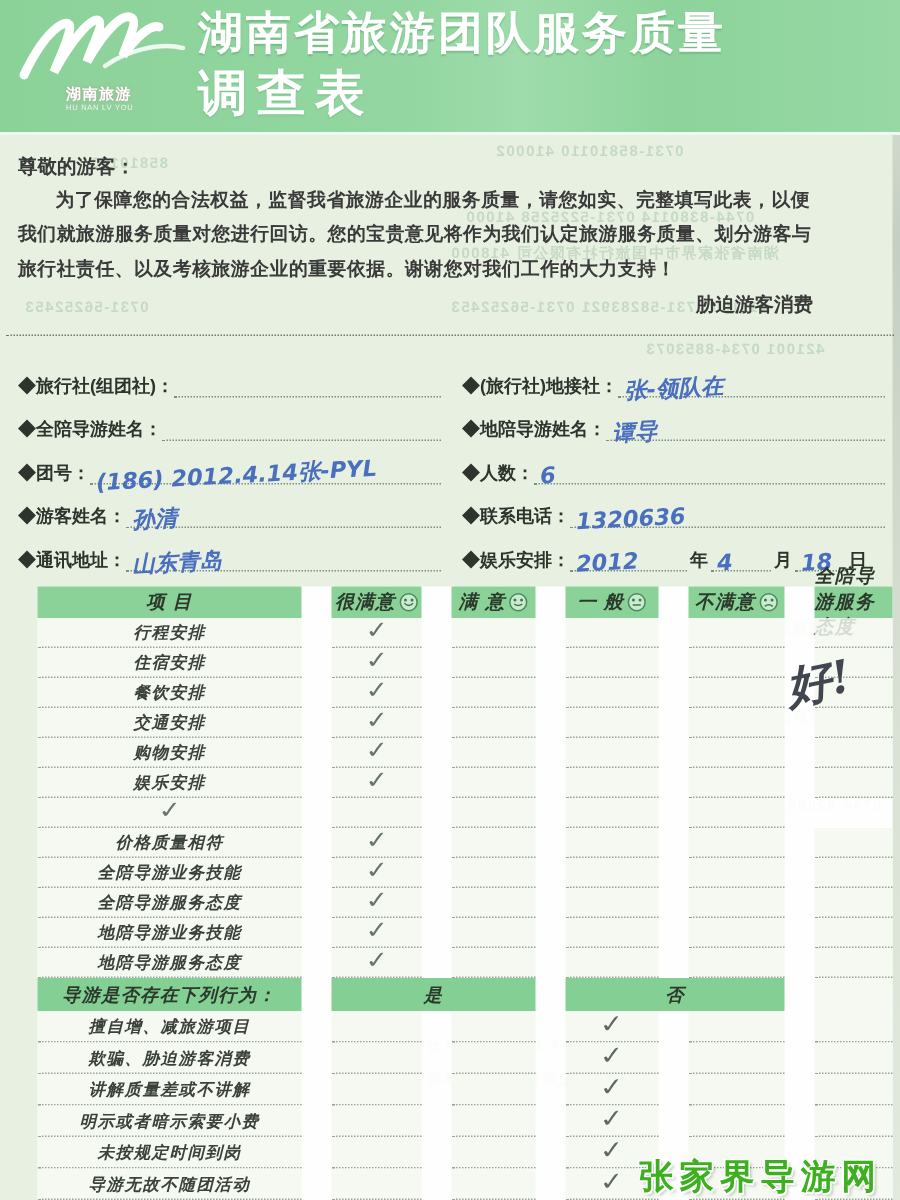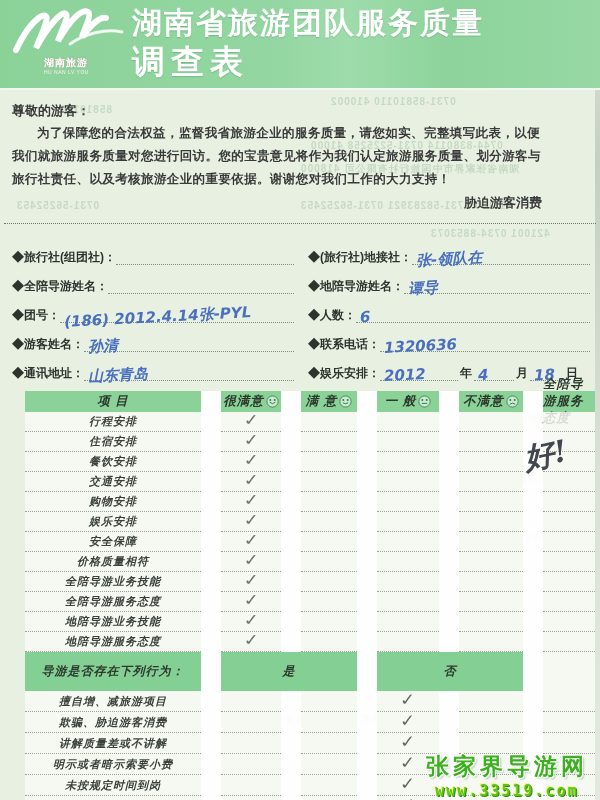--- a/index.html
+++ b/index.html
@@ -46,21 +46,21 @@
   .c{background:rgba(243,248,240,.85);}
   .thead .c{background:#8ad297;height:21px;display:flex;align-items:center;justify-content:center;
     font-size:12.5px;font-weight:bold;color:#2c3a2e;letter-spacing:1px;gap:2px;}
   .thead .c svg{flex:0 0 auto;}
   .trow .c,.brow .c{border-bottom:1px dotted #96a496;display:flex;align-items:center;justify-content:center;}
   .trow .c{height:19px;}
   .brow .c{height:20px;}
   .c.lbl{font-size:11px;font-weight:bold;color:#3b423c;letter-spacing:1px;}
   .check{font-family:"DejaVu Sans",sans-serif;font-size:15px;color:#67756b;font-weight:bold;
     transform:rotate(-6deg) scaleX(1.25);margin-top:-4px;}
-  .sechead .c{background:#84cf93;height:39px;display:flex;align-items:center;justify-content:center;
+  .sechead .c{background:#84cf93;height:22px;display:flex;align-items:center;justify-content:center;
     font-size:12px;font-weight:bold;color:#2c3a2e;letter-spacing:1px;}
   .sechead .span23{grid-column:2/4;}
   .sechead .span45{grid-column:4/6;}
   .sechead .shx{background:rgba(243,248,240,.85);}
   .brow{position:relative;}
   .bcheck{position:absolute;left:66%;top:-1px;font-family:"DejaVu Sans",sans-serif;font-size:16px;
     color:#5d6a63;font-weight:bold;transform:rotate(-6deg) scaleX(1.2);}
   .comment{position:absolute;top:44px;right:28px;font-family:"DejaVu Serif",serif;font-style:italic;
     font-weight:bold;font-size:30px;color:#42464f;transform:rotate(-12deg);}
   
@@ -286,21 +286,20 @@
             <div class="c lbl">娱乐安排</div>
             <div class="c">
               <span class="check">✓</span>
             </div>
             <div class="c"></div>
             <div class="c"></div>
             <div class="c"></div>
             <div class="c"></div>
           </div>
           <div class="grid trow">
-            <div class="c lbl">安全保障</div>
             <div class="c">
               <span class="check">✓</span>
             </div>
             <div class="c"></div>
             <div class="c"></div>
             <div class="c"></div>
             <div class="c"></div>
           </div>
           <div class="grid trow">
             <div class="c lbl">价格质量相符</div>
@@ -417,15 +416,14 @@
             <span class="bcheck">✓</span>
           </div>
         </div>
 
       <div class="comment">好!</div>
     </div>
   </div>
 
   <div class="watermark">
     <div class="wm1">张家界导游网</div>
-    <div class="wm2">www.33519.com</div>
   </div>
 </div>
 
 </body></html>

